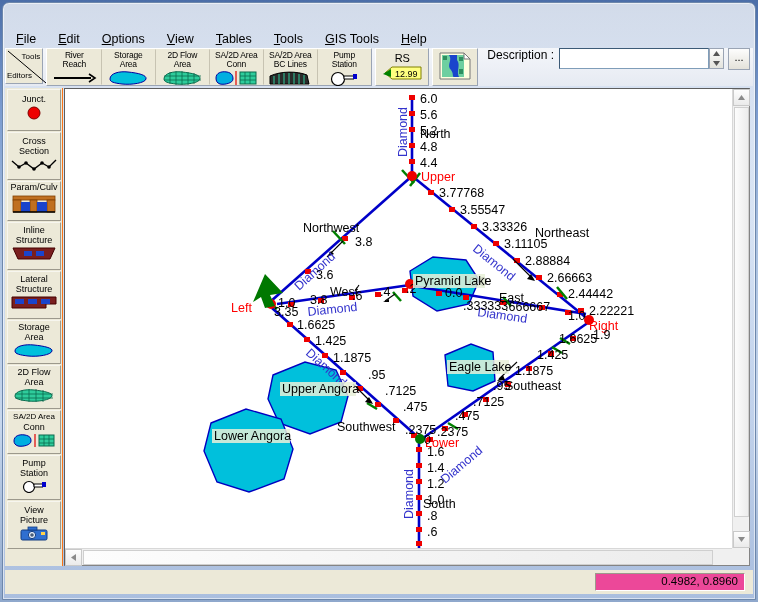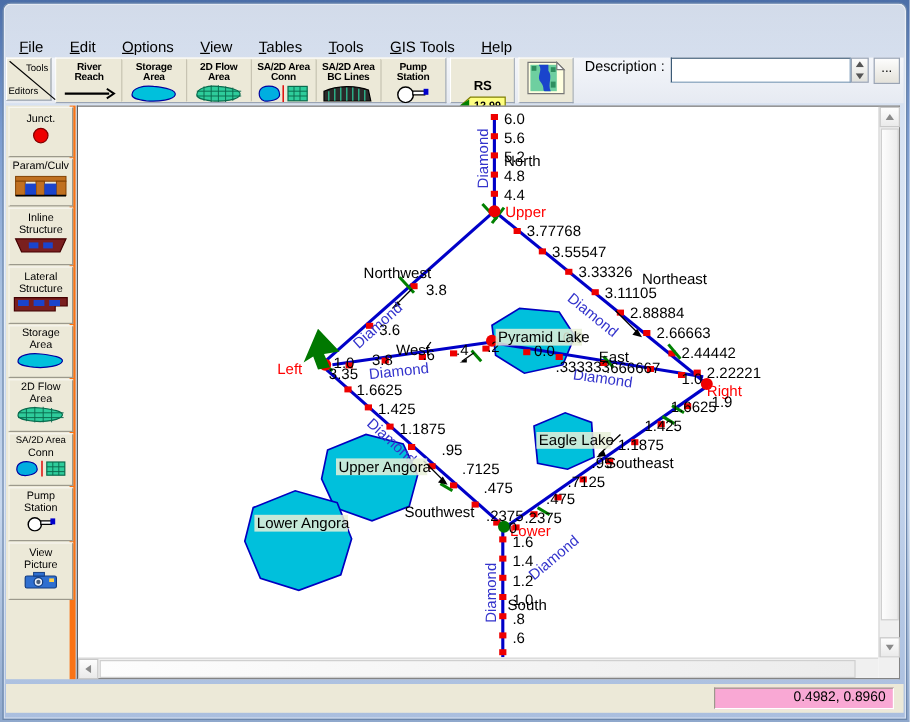--- a/index.html
+++ b/index.html
@@ -79,21 +79,20 @@
   #toolbar {
     position: absolute; left: 5px; top: 48px; width: 748px; height: 38px;
     display: flex; align-items: flex-start;
     background: linear-gradient(180deg,#f4f6fa 0%, #e6eaf2 100%);
   }
   .tb-group {
     display: flex; align-items: stretch; height: 38px;
     border: 1px solid #9aa4b4; border-top: 1px solid #fff; border-left: 1px solid #fff;
     background: #ece9d8;
     margin-right: 3px;
-    font-weight: bold;
   }
   .tb-btn {
     width: 54px; height: 36px;
     background: #ece9d8;
     border: 1px solid transparent;
     display: flex; flex-direction: column; align-items: center; justify-content: flex-start;
     cursor: default; position: relative;
     padding-top: 1px;
   }
   .tb-btn + .tb-btn { border-left: 1px solid #c7c3b2; }
@@ -135,21 +134,21 @@
     border: 1px solid #9aa4b4;
     background: linear-gradient(180deg,#fdfdfd,#e4e2da);
     font-size: 11px; display:flex; align-items:center; justify-content:center;
     cursor: default; padding-bottom: 5px;
   }
 
   
   #sidebar {
     position: absolute; left: 5px; top: 88px; width: 58px; height: 478px;
     background: #ece9d8;
-    border-right: 5px solid #f97316;
+    border-right: 1px solid #f97316;
   }
   .sb-btn {
     width: 54px; margin: 1px 2px 0 2px;
     background: #ece9d8;
     border: 1px solid #f7f6ef; border-right-color:#9c998c; border-bottom-color:#9c998c;
     display: flex; flex-direction: column; align-items: center; justify-content: center;
     cursor: default; padding: 1px 0 2px 0;
   }
   .sb-lbl { font-size: 9px; line-height: 10px; color: #000; text-align: center; white-space: nowrap; }
   .sb-ico { margin-top: 1px; }
@@ -188,21 +187,21 @@
   .sb-thumb { position: absolute; background: linear-gradient(90deg,#fdfdfd,#ececec); border: 1px solid #cfcfcf; }
 
   
   #statusbar {
     position: absolute; left: 5px; top: 570px; width: 748px; height: 24px;
     background: #ece9d8;
   }
   #status-coords {
     position: absolute; right: 8px; top: 3px; width: 150px; height: 18px;
     border: 1px solid #9c998c; border-right-color:#fff; border-bottom-color:#fff;
-    background: #f9a8d4;
+    background: #ec4899;
     font-size: 11.5px; color: #000; text-align: right;
     padding: 1px 6px 0 0;
   }
 
   text { font-family: "Liberation Sans", sans-serif; }
 </style>
 </head>
 <body>
 
 <div id="window">
@@ -317,21 +316,21 @@
             <circle cx="15" cy="9" r="6.5" fill="#fff" stroke="#000" stroke-width="1.2"></circle>
             <path d="M21 6 L31 6 L31 9 L21 9 Z" fill="#fff" stroke="#000" stroke-width="1"></path>
             <rect x="30" y="4" width="4" height="5" fill="#0000cc"></rect>
           </svg>
         </span>
       </div>
     </div>
 
     <div class="tb-group">
       <div class="tb-btn" style="width:52px">
-        <span class="tb-lbl" style="font-size:11px;margin-top:17px">RS</span>
+        <span class="tb-lbl" style="font-size:11px;margin-top:3px">RS</span>
         <span class="tb-ico">
           <svg width="44" height="17" viewBox="0 0 44 17">
             <path d="M5 9 L12 3 L41 3 L41 15 L12 15 Z" fill="#ffff80" stroke="#808000" stroke-width="1"></path>
             <path d="M3 10 L11 5 L11 13 Z" fill="#008000"></path>
             <text x="15" y="13" font-size="9" fill="#000" font-family="Liberation Sans, sans-serif">12.99</text>
           </svg>
         </span>
       </div>
     </div>
 
@@ -370,20 +369,34 @@
 
     <div class="sb-btn" style="height:42px">
       <span class="sb-lbl">Junct.</span>
       <span class="sb-ico">
         <svg width="44" height="16" viewBox="0 0 44 16">
             <circle cx="22" cy="8" r="6" fill="#ee0000" stroke="#800000" stroke-width="1"></circle>
           </svg>
       </span>
     </div>
 
+    <div class="sb-btn" style="height:48px">
+      <span class="sb-lbl">Cross</span>
+      <span class="sb-lbl">Section</span>
+      <span class="sb-ico">
+        <svg width="48" height="15" viewBox="0 0 48 15">
+          <polyline points="2,4 9,10 16,6 24,12 32,6 39,10 46,3" fill="none" stroke="#000" stroke-width="1.4"></polyline>
+          <circle cx="9" cy="10" r="1.8" fill="#000"></circle>
+            <circle cx="16" cy="6" r="1.8" fill="#000"></circle>
+          <circle cx="24" cy="12" r="1.8" fill="#000"></circle>
+            <circle cx="32" cy="6" r="1.8" fill="#000"></circle>
+          <circle cx="39" cy="10" r="1.8" fill="#000"></circle>
+        </svg>
+      </span>
+    </div>
 
     <div class="sb-btn" style="height:40px">
       <span class="sb-lbl">Param/Culv</span>
       <span class="sb-ico">
         <svg width="48" height="22" viewBox="0 0 48 22">
           <rect x="3" y="3" width="42" height="4" fill="#c07020" stroke="#804000" stroke-width="0.8"></rect>
           <rect x="3" y="7" width="8" height="12" fill="#c07020" stroke="#804000" stroke-width="0.8"></rect>
           <rect x="20" y="7" width="7" height="12" fill="#c07020" stroke="#804000" stroke-width="0.8"></rect>
           <rect x="37" y="7" width="8" height="12" fill="#c07020" stroke="#804000" stroke-width="0.8"></rect>
           <rect x="11" y="9" width="9" height="10" fill="#1a44cc"></rect>

